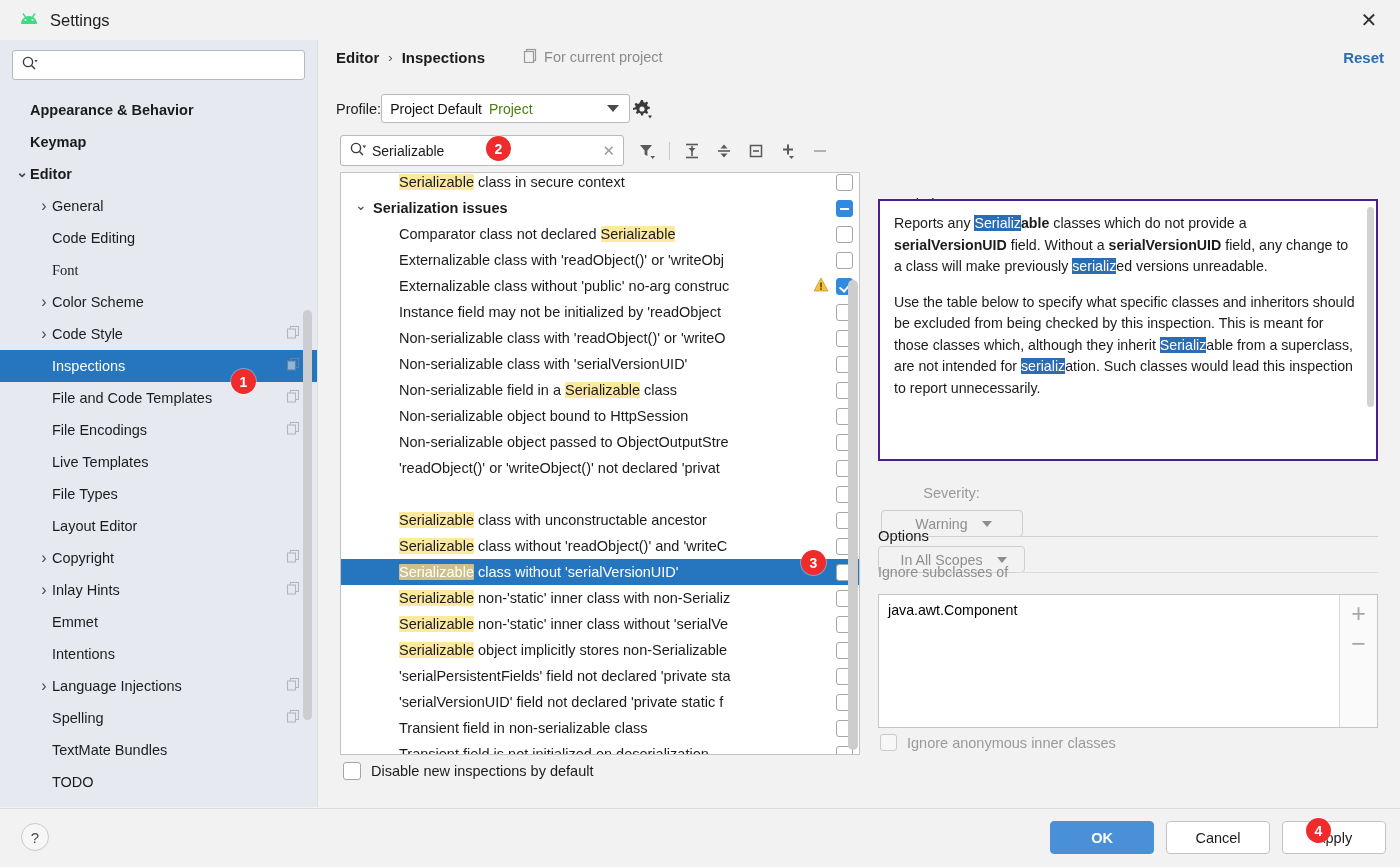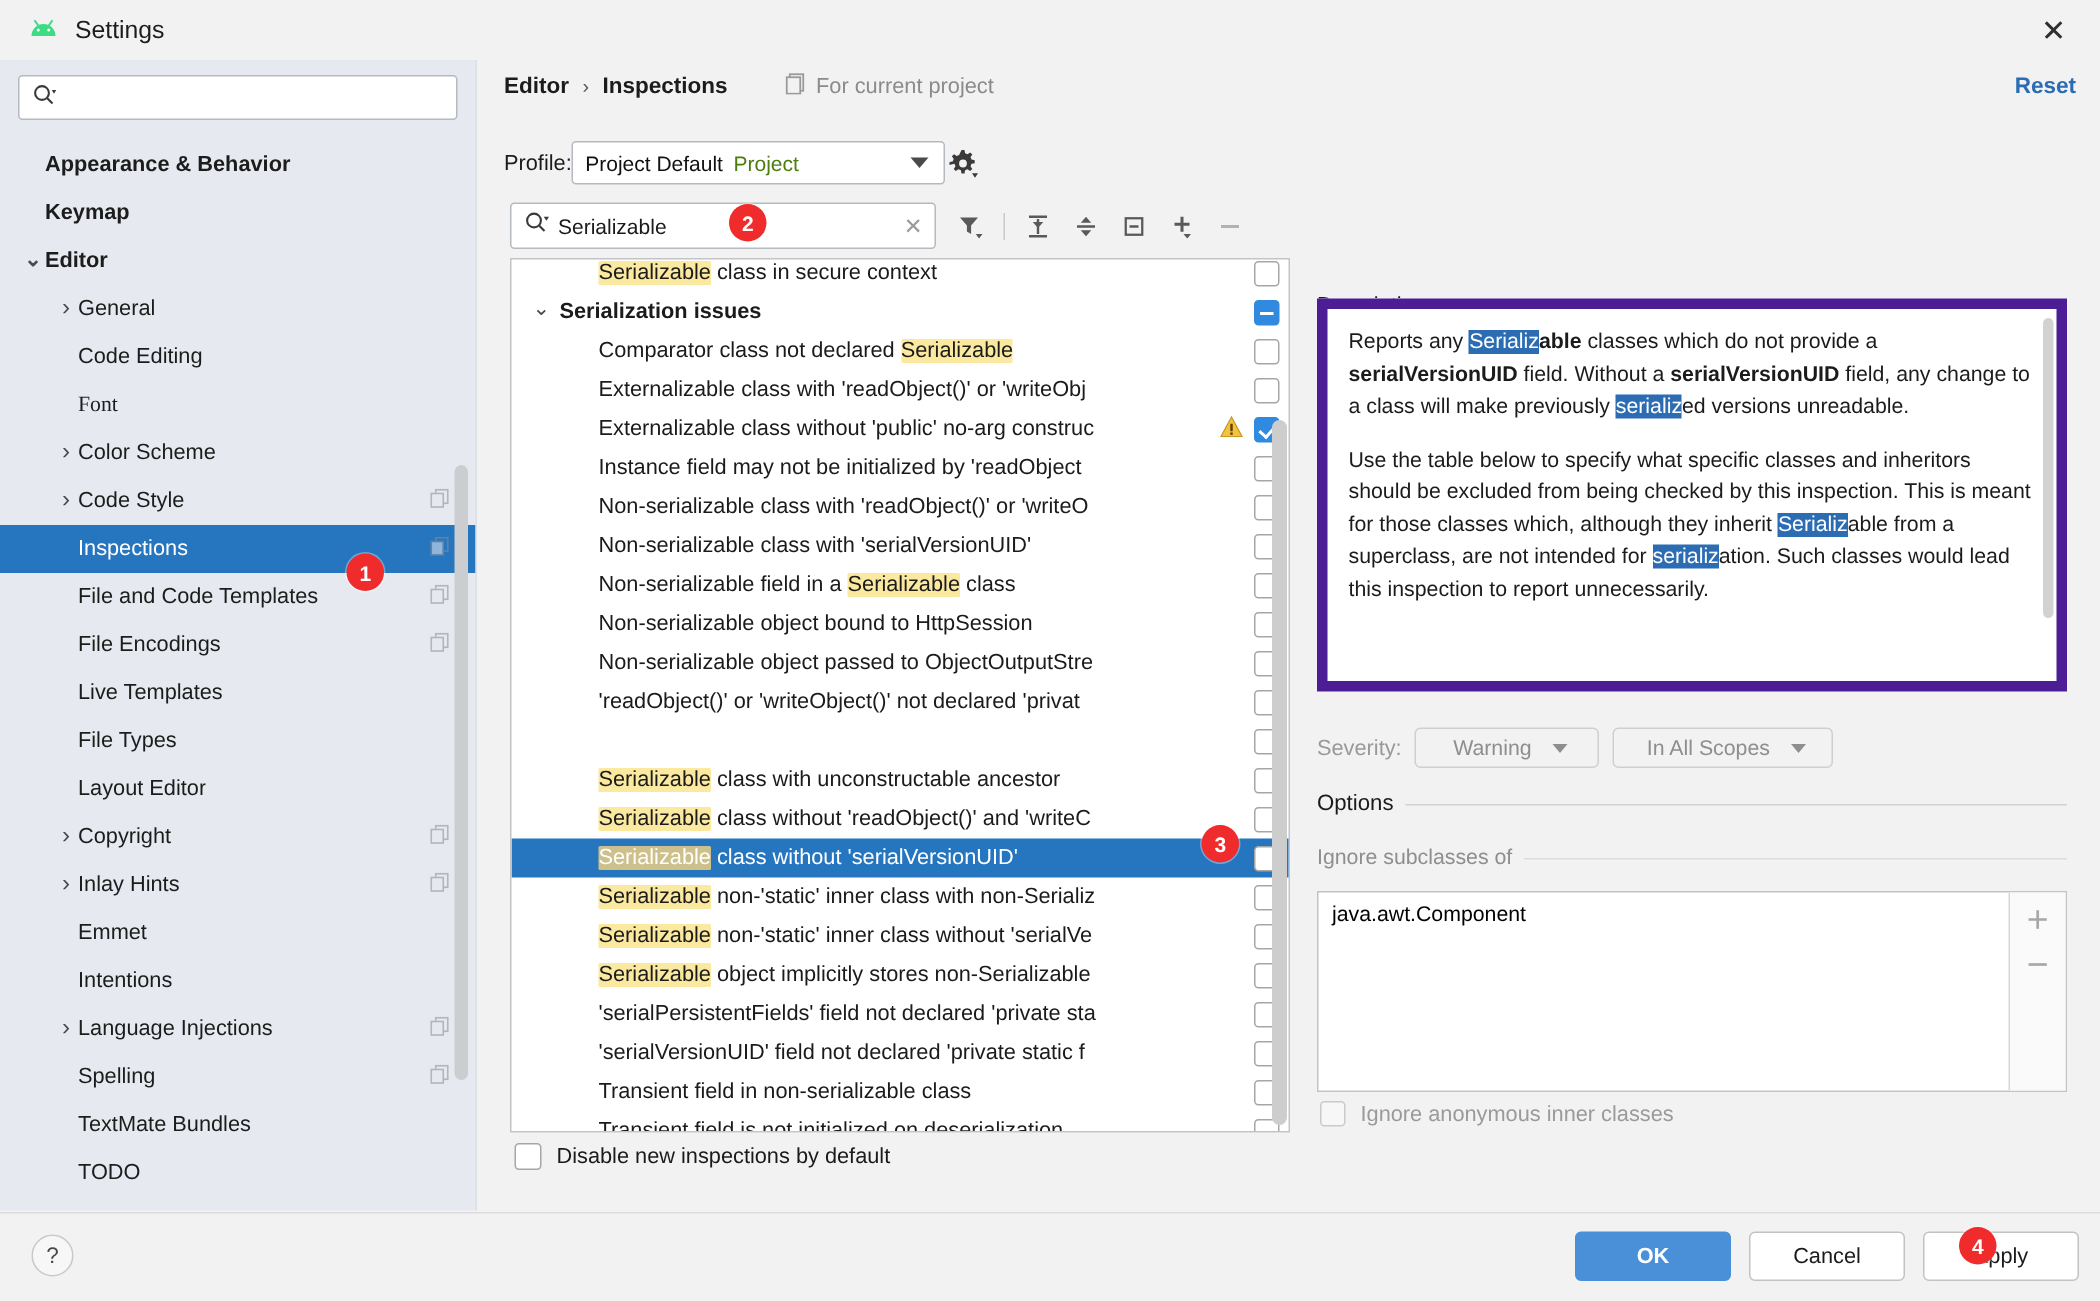--- a/index.html
+++ b/index.html
@@ -174,45 +174,45 @@
   .cb {
     width: 18px; height: 18px; border: 1px solid #a6a6a6; border-radius: 3px;
     background: #fff; cursor: pointer;
   }
   .disable-row .t { font-size: 14.5px; color: #1b1b1b; }
 
   
   .desc-label { position: absolute; left: 878px; top: 196px; font-size: 14.5px; color: #1b1b1b; }
   .desc-box {
     position: absolute; left: 878px; top: 199px; width: 500px; height: 262px;
-    background: #fff; border: 7px solid #4c1d95; padding: 12px 16px 10px 14px;
+    background: #fff; border: 2px solid #4c1d95; padding: 12px 16px 10px 14px;
     font-size: 14.2px; line-height: 21.5px; color: #1b1b1b; overflow: hidden;
   }
   .desc-box p { margin-bottom: 14px; }
   .b { font-weight: bold; }
   .selhl { background: #2b6cb3; color: #fff; }
   .desc-sb {
     position: absolute; right: 2px; top: 6px; width: 7px; height: 200px;
     background: #d2d2d2; border-radius: 4px;
   }
 
   .severity-row {
-    position: absolute; left: 878px; top: 485px; display: flex; align-items: center; gap: 9px;
+    position: absolute; left: 878px; top: 485px; display: flex; align-items: center; gap: 9px; flex-direction: column;
   }
   .sv-label { font-size: 14.5px; color: #999; }
   .combo {
     height: 27px; border: 1px solid #cfcfcf; border-radius: 4px; background: #f2f2f2;
     display: flex; align-items: center; justify-content: center; gap: 14px;
     padding: 0 10px 0 14px; font-size: 14.2px; color: #8e8e8e; cursor: pointer;
   }
   .combo .cr {
     width: 0; height: 0; border-left: 5px solid transparent; border-right: 5px solid transparent;
     border-top: 6px solid #8e8e8e;
   }
-  #sev-combo { width: 123px; }
+  #sev-combo { width: 142px; }
   #scope-combo { width: 147px; }
 
   .opt-head {
     position: absolute; left: 878px; top: 528px; width: 500px;
     display: flex; align-items: center; gap: 8px;
   }
   .opt-head .t { font-size: 14.8px; color: #1b1b1b; }
   .opt-head .ln { flex: 1; height: 1px; background: #d2d2d2; }
 
   .sub-head {

